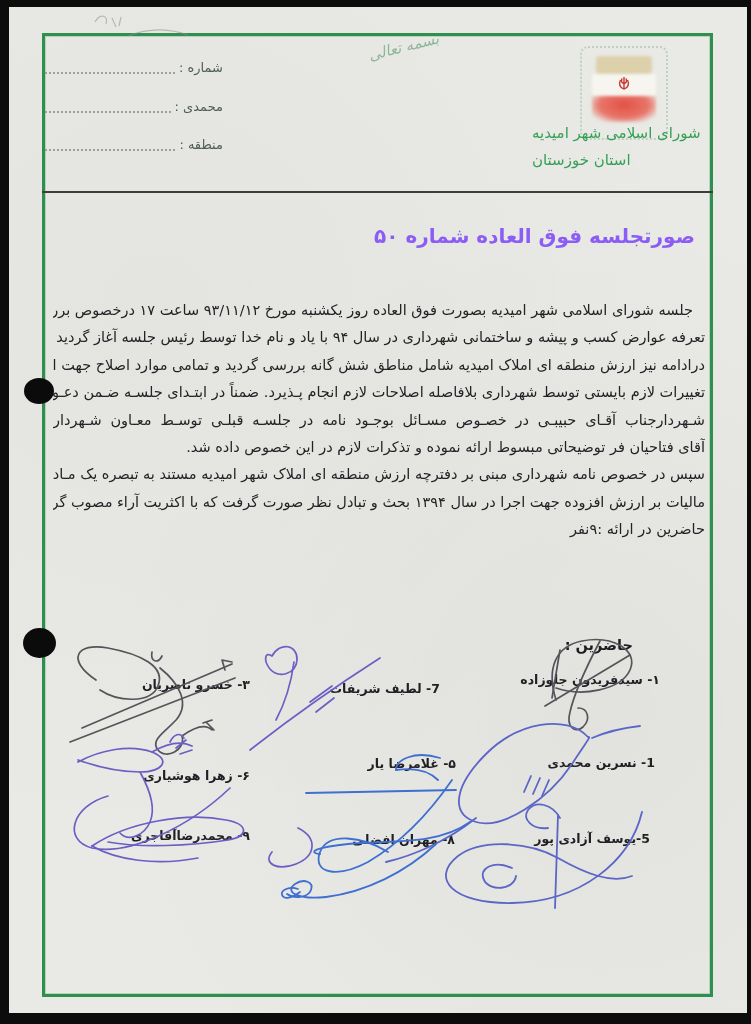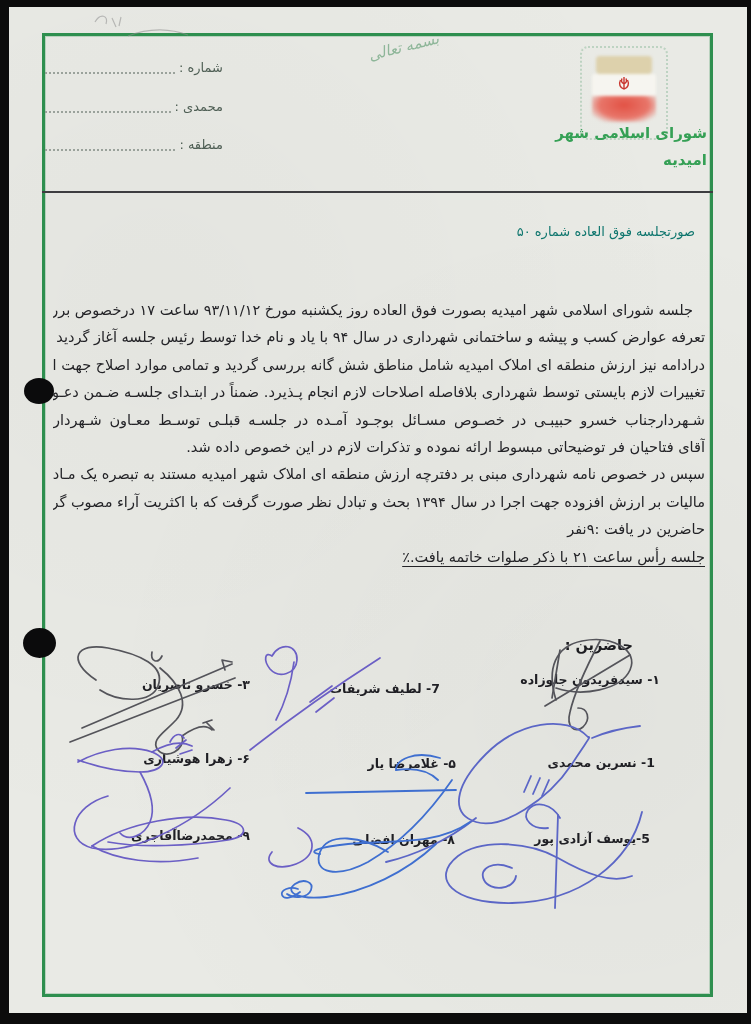--- a/index.html
+++ b/index.html
@@ -27,27 +27,27 @@
   .logo .blur{position:absolute; inset:0; filter:blur(1.6px);}
   .logo .band-top{position:absolute; left:12px; top:6px; width:56px; height:18px;
                   background:#d9cb9e; opacity:.8; border-radius:4px;}
   .logo .band-mid{position:absolute; left:8px; top:24px; width:64px; height:22px;
                   background:#f6f5f0; border-radius:2px;}
   .logo .band-bot{position:absolute; left:8px; top:46px; width:64px; height:26px;
                   background:radial-gradient(ellipse at 50% 35%, #e25245 0%, #e8766a 55%, rgba(232,118,106,0) 85%);}
   .logo .orn{position:absolute; inset:-4px; border:2px dotted rgba(110,170,130,.35); border-radius:8px;}
   .logo .emblem{position:absolute; left:34px; top:26px; width:12px; height:16px;}
 
-  .org{position:absolute; right:44px; top:120px; width:175px; text-align:right;
-       color:#35a055; font-weight:bold; font-size:15px; line-height:27px; direction:rtl;}
+  .org{position:absolute; right:44px; top:120px; width:175px; text-align:left;
+       color:#35a055; font-weight:normal; font-size:15px; line-height:27px; direction:rtl;}
   .besmele{position:absolute; left:350px; top:40px; width:90px; color:#7fae8d;
            font-size:15px; transform:rotate(-14deg); opacity:.85; direction:rtl; font-style:italic;}
 
-  .title{position:absolute; right:56px; top:224px; font-size:13px; font-weight:normal;
-         color:#0f766e; direction:rtl; white-space:nowrap;}
+  .title{position:absolute; right:56px; top:224px; font-size:20px; font-weight:bold;
+         color:#8b5cf6; direction:rtl; white-space:nowrap;}
 
   .bodytext{position:absolute; left:53px; top:297px; width:652px; direction:rtl;
             font-size:14.5px; color:#232327;}
   .bl{height:27.4px; line-height:27.4px; text-align:right; white-space:nowrap; overflow:hidden;}
   .bl.j{text-align:justify; text-align-last:justify;}
   .bl.indent{padding-right:12px;}
   .bl.u-line{text-decoration:underline; text-underline-offset:4px; white-space:normal;}
 
   .attendees-heading{position:absolute; right:118px; top:637px; font-size:14.5px;
                      font-weight:bold; color:#1c1c20; direction:rtl;}
@@ -102,47 +102,47 @@
         <path d="M6,1 V13"></path>
         <path d="M2.5,4 C0.5,8 2,12 6,13"></path>
         <path d="M9.5,4 C11.5,8 10,12 6,13"></path>
         <path d="M4,2.5 C3,5 3.5,7 6,7.5 M8,2.5 C9,5 8.5,7 6,7.5"></path>
       </g>
     </svg>
   </div>
 
   <div class="org">
     <div>شورای اسلامی شهر امیدیه</div>
+    <div>استان خوزستان</div>
   </div>
 
   <div class="divider"></div>
 
   <div class="title">صورتجلسه فوق العاده شماره ۵۰</div>
 
   <div class="bodytext">
     <div class="bl j indent">جلسه شورای اسلامی شهر امیدیه بصورت فوق العاده روز یکشنبه مورخ ۹۳/۱۱/۱۲ ساعت ۱۷ درخصوص بررسی</div>
     <div class="bl j">تعرفه عوارض کسب و پیشه و ساختمانی شهرداری در سال ۹۴ با یاد و نام خدا توسط رئیس جلسه آغاز گردید .</div>
     <div class="bl j">درادامه نیز ارزش منطقه ای املاک امیدیه شامل مناطق شش گانه بررسی گردید و تمامی موارد اصلاح جهت اجـرای</div>
     <div class="bl j">تغییرات لازم بایستی توسط شهرداری بلافاصله اصلاحات لازم انجام پـذیرد. ضمناً در ابتـدای جلسـه ضـمن دعـوت</div>
-    <div class="bl j">شـهردارجناب خسرو حبیبـی در خصـوص مسـائل بوجـود آمـده در جلسـه قبلـی توسـط معـاون شـهردار</div>
+    <div class="bl j">شـهردارجناب آقـای حبیبـی در خصـوص مسـائل بوجـود نامه در جلسـه قبلـی توسـط معـاون شـهردار</div>
     <div class="bl">آقای فتاحیان فر توضیحاتی مبسوط ارائه نموده و تذکرات لازم در این خصوص داده شد.</div>
     <div class="bl j">سپس در خصوص نامه شهرداری مبنی بر دفترچه ارزش منطقه ای املاک شهر امیدیه مستند به تبصره یک مـاده ۵۰</div>
     <div class="bl j">مالیات بر ارزش افزوده جهت اجرا در سال ۱۳۹۴ بحث و تبادل نظر صورت گرفت که با اکثریت آراء مصوب گردید.</div>
-    <div class="bl">حاضرین در یافت :۹نفر</div>
-    <div class="bl u-line">جلسه رأس ساعت ۲۱  با ذکر صلوات خاتمه یافت.٪</div>
+    <div class="bl">حاضرین در ارائه :۹نفر</div>
   </div>
 
   <div class="attendees-heading">حاضرین :</div>
 
   <div class="sig-name" style="right:91px;  top:672px">۱- سیدفریدون جلوزاده</div>
   <div class="sig-name" style="right:311px; top:681px">7- لطیف شریفات</div>
   <div class="sig-name" style="right:501px; top:677px">۳- خسرو ناصریان</div>
   <div class="sig-name" style="right:96px;  top:755px">1- نسرین محمدی</div>
   <div class="sig-name" style="right:295px; top:756px">۵- غلامرضا یار</div>
-  <div class="sig-name" style="right:501px; top:751px">۶- زهرا هوشیاری</div>
+  <div class="sig-name" style="right:501px; top:768px">۶- زهرا هوشیاری</div>
   <div class="sig-name" style="right:101px; top:831px">5-یوسف آزادی پور</div>
   <div class="sig-name" style="right:296px; top:832px">۸- مهران افضلی</div>
   <div class="sig-name" style="right:501px; top:828px">۹- محمدرضاآقاجری</div>
 
   <svg class="overlay" width="751" height="1024" viewBox="0 0 751 1024">
 
     <g fill="none" stroke-width="1.7" stroke-linecap="round" stroke="#54545a">
       <path d="M556,700 C546,668 556,646 582,641 C612,635 639,650 630,670 C621,690 582,697 556,688"></path>
       <path d="M600,641 C590,660 575,690 570,712 C566,727 575,734 583,727 C591,719 588,708 578,708"></path>
       <path d="M630,655 L545,706 M560,650 L552,698"></path>

